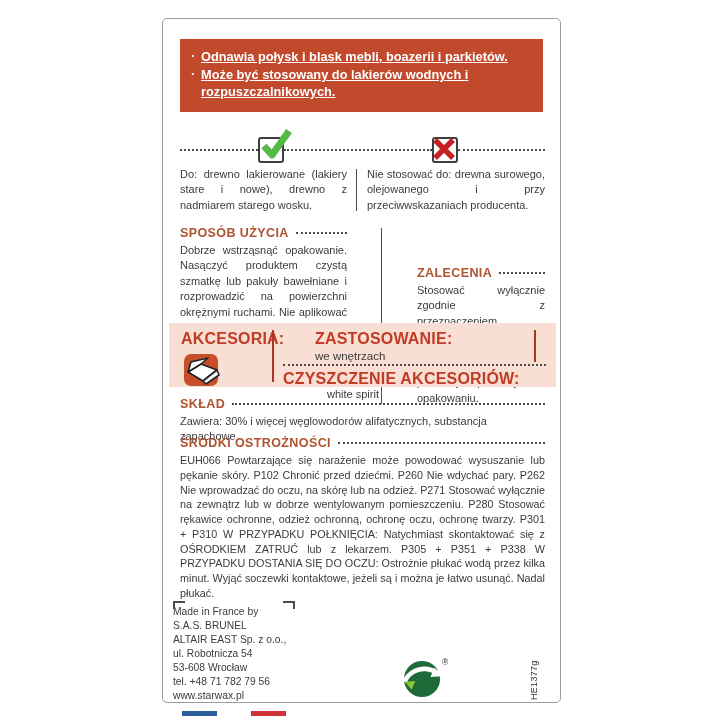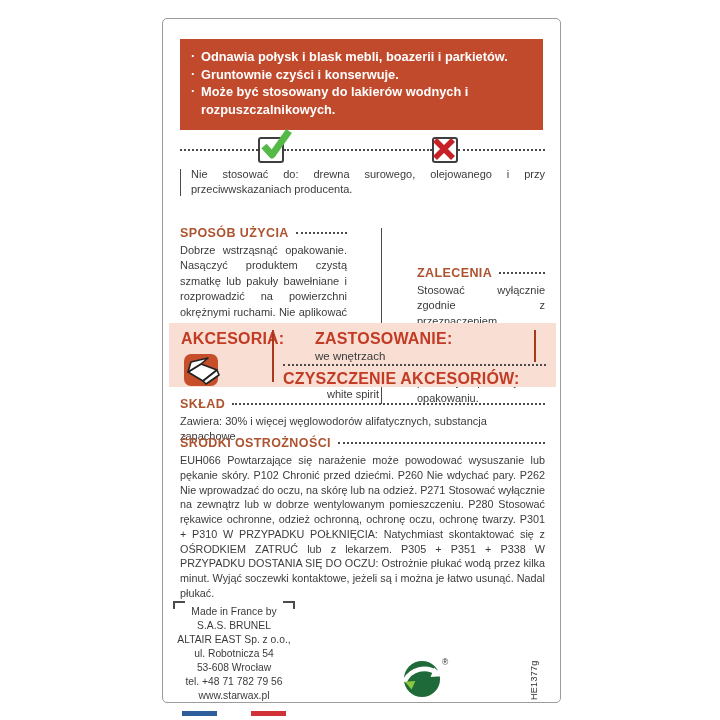--- a/index.html
+++ b/index.html
@@ -10,21 +10,21 @@
     position:absolute; left:162px; top:18px; width:399px; height:685px;
     background:#fff; border:1px solid #9c9c9c; border-radius:5px;
   }
 
   
   .benefits-box {
     position:absolute; top:20px; left:17px; width:363px;
     background:#c1492c; color:#fff; padding:9px 12px 11px 8px;
     font-size:12.8px; font-weight:700; line-height:1.38;
   }
-  .benefits-box li { list-style:none; position:relative; padding-left:13px; }
+  .benefits-box li { list-style:none; position:relative; padding-left:13px;text-decoration:underline; }
   .benefits-box li::before { content:"·"; position:absolute; left:3px; top:-1px; font-weight:900; }
 
   
   .icons-row { position:absolute; top:116px; left:17px; width:365px; height:30px; display:flex; align-items:center; }
   .dotfill { border-top:2px dotted #4b4b4b; height:0; }
   .df-a { flex:0.55; } .df-b { flex:1.05; } .df-c { flex:0.62; }
   .sq-icon { position:relative; width:26px; height:26px; border:2px solid #3e3e3e; border-radius:3px; background:#fff; flex:none; }
   .sq-icon svg { position:absolute; overflow:visible; }
   .check-svg { top:-10px; left:0; }
   .cross-svg { top:-3px; left:-3px; }
@@ -64,21 +64,21 @@
   .ib-clean { font-size:10.5px; }
   .ib-clean .val { font-size:11px; color:#3b3b3b; font-weight:400;margin-left:44px; }
 
   
   .sklad { position:absolute; top:378px; left:17px; width:365px; }
   
   .precautions { position:absolute; top:417px; left:17px; width:365px; }
   .precautions .body-txt { font-size:10.8px; line-height:1.37; }
 
   
-  .manufacturer { position:absolute; top:586px; left:10px; width:122px; text-align:center; font-size:10.3px; color:#3b3b3b; line-height:1.36; }
+  .manufacturer { position:absolute; top:586px; left:10px; width:122px; text-align:left; font-size:10.3px; color:#3b3b3b; line-height:1.36; }
   .corner { position:absolute; width:12px; height:8px; top:-4px; }
   .corner.l { left:0; border-top:2px solid #4b4b4b; border-left:2px solid #4b4b4b; }
   .corner.r { right:0; border-top:2px solid #4b4b4b; border-right:2px solid #4b4b4b; }
   .flag { display:flex; width:104px; height:5px; margin:8px auto 0; }
   .flag > div { flex:1; }
   .flag .b { background:#2e5d9c; } .flag .w { background:#ffffff; } .flag .r { background:#d03238; }
 
   
   .green-dot { position:absolute; left:240px; top:641px; width:38px; height:38px; }
   .reg-mark { position:absolute; left:279px; top:638px; font-size:8.5px; color:#2e2e2e; }
@@ -86,41 +86,41 @@
   .batch { position:absolute; left:366px; top:681px; transform:rotate(-90deg); transform-origin:left top; font-size:9px; color:#2e2e2e; letter-spacing:0.3px; }
 </style>
 </head>
 <body>
 
 <div class="page">
   <div class="label-card">
 
     <ul class="benefits-box">
       <li>Odnawia połysk i blask mebli, boazerii i parkietów.</li>
-      <li>Gruntownie czyści i konserwuje.</li>
       <li>Może być stosowany do lakierów wodnych i rozpuszczalnikowych.</li>
     </ul>
 
     <div class="icons-row">
       <div class="dotfill df-a"></div>
       <div class="sq-icon">
         <svg class="check-svg" width="32" height="32" viewBox="0 0 32 32">
           <path d="M4 17 L12 26 L29 2" fill="none" stroke="#55b948" stroke-width="7" stroke-linejoin="round"></path>
         </svg>
       </div>
       <div class="dotfill df-b"></div>
       <div class="sq-icon">
         <svg class="cross-svg" width="26" height="26" viewBox="0 0 26 26">
           <path d="M4 4 L22 22 M22 4 L4 22" fill="none" stroke="#c52127" stroke-width="5.5"></path>
         </svg>
       </div>
       <div class="dotfill df-c"></div>
     </div>
 
     <div class="suitability-row">
+      <div class="suit-left body-txt">Do: drewno lakierowane (lakiery stare i nowe), drewno z nadmiarem starego wosku.</div>
       <div class="vline"></div>
       <div class="suit-right body-txt">Nie stosować do: drewna surowego, olejowanego i przy przeciwwskazaniach producenta.</div>
     </div>
 
     <div class="usage-row">
       <div class="use-left">
         <div class="sec-head">
           <span class="sec-title">SPOSÓB UŻYCIA</span>
           <div class="dotfill"></div>
         </div>

